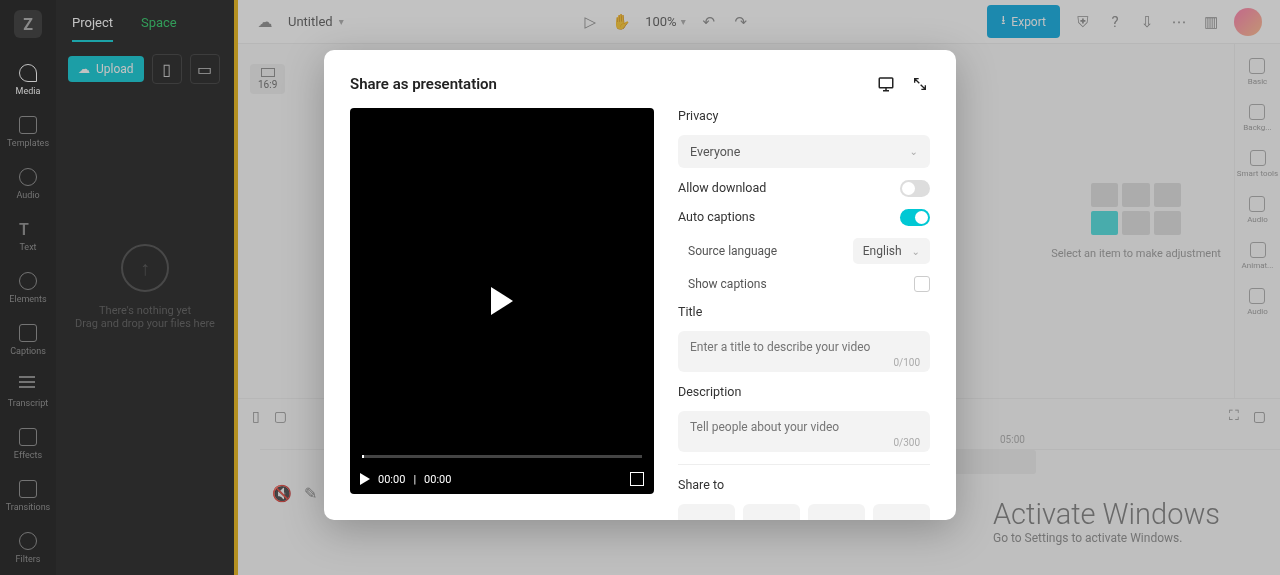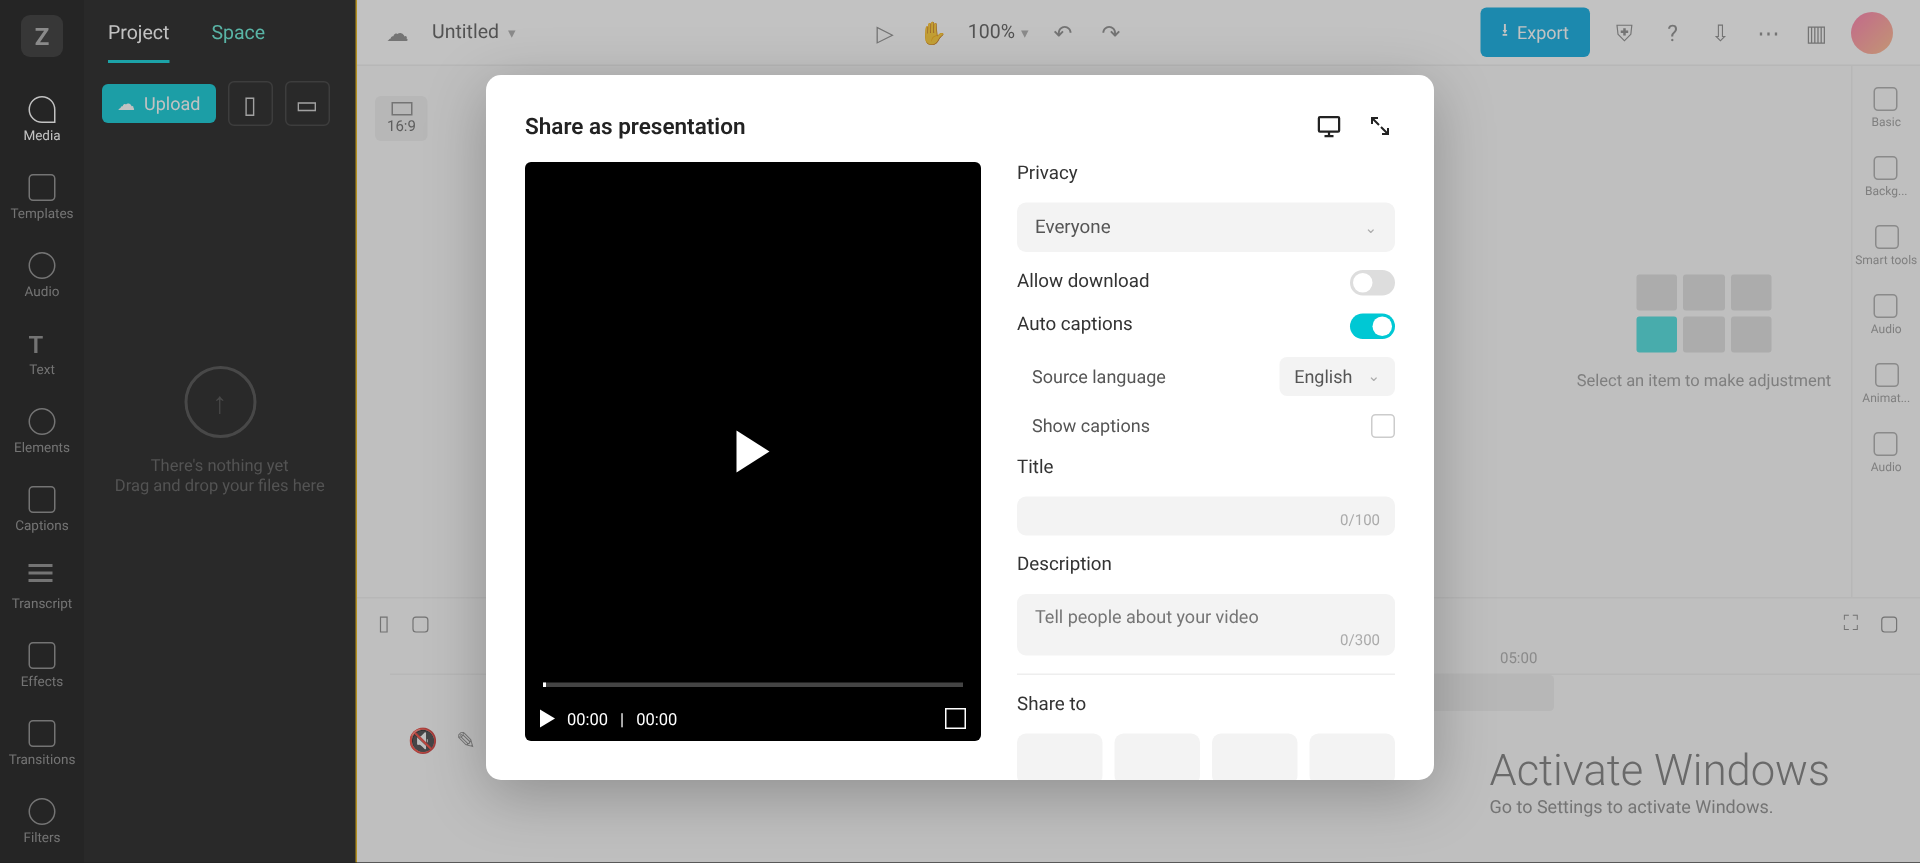--- a/index.html
+++ b/index.html
@@ -9,23 +9,23 @@
   .logo { width: 28px; height: 28px; background: #2a2a2a; border-radius: 6px; margin-bottom: 16px; display:flex;align-items:center;justify-content:center;color:#aaa;font-weight:bold;font-size:16px;}
   .rail-item { display: flex; flex-direction: column; align-items: center; gap: 4px; color: #888; font-size: 9px; margin: 10px 0; cursor: pointer; }
   .rail-item.active { color: #fff; }
   .rail-icon { width: 18px; height: 18px; border: 1.5px solid currentColor; border-radius: 3px; }
   .rail-icon.media { border-radius:50% 50% 0 50%; }
   .rail-icon.text { border:none; font-size:16px; font-weight:600;}
   .rail-icon.shape { border-radius:50%; position:relative;}
   .rail-icon.lines { border:none; display:flex;flex-direction:column;gap:3px;}
   .rail-icon.lines span{height:2px;background:currentColor;width:16px;}
 
-  .left-panel { position: absolute; left: 56px; top: 0; width: 182px; height: 100%; background: #141414; border-right: 1px solid #eab308;}
+  .left-panel { position: absolute; left: 56px; top: 0; width: 182px; height: 100%; background: #141414; border-right: 4px solid #eab308;}
   .panel-tabs { display: flex; height: 44px; align-items: center; padding: 0 16px; gap: 28px; font-size: 13px; }
-  .tab { color: #5eead4; cursor: pointer; position:relative; }
+  .tab { color: #22c55e; cursor: pointer; position:relative; }
   .tab.active { color: #fff; }
   .tab.active::after { content:''; position:absolute; bottom:-12px; left:0; right:0; height:2px; background:#00d0d8; }
   .upload-row { display: flex; gap: 8px; padding: 10px 12px; align-items:center;}
   .upload-btn { background: #00c8d4; color: #fff; font-size: 12px; padding: 6px 10px; border-radius: 4px; display:flex; align-items:center; gap:6px; cursor:pointer;}
   .device-btn { width:30px; height:30px; border:1px solid #333; border-radius:4px; display:flex;align-items:center;justify-content:center;color:#ccc; cursor:pointer;}
   .dropzone { margin-top: 150px; text-align: center; color: #555; font-size: 11px; }
   .cloud-icon { width: 48px; height: 48px; margin: 0 auto 12px; border: 2px solid #444; border-radius: 50%; position:relative; display:flex;align-items:center;justify-content:center;}
   .cloud-icon::before { content:'↑'; color:#444; font-size:20px;}
 
   .top-bar { position: absolute; left: 238px; top: 0; right: 0; height: 44px; background: #fff; border-bottom: 1px solid #eee; display: flex; align-items: center; padding: 0 18px; gap: 14px; }
@@ -336,20 +336,21 @@
             <span class="chev">⌄</span>
           </div>
         </div>
         <div class="sub-row">
           <span>Show captions</span>
           <div class="checkbox"></div>
         </div>
 
         <div class="label">Title</div>
         <div class="textfield">
+          <input placeholder="Enter a title to describe your video" style="">
           <span class="counter">0/100</span>
         </div>
 
         <div class="label">Description</div>
         <div class="textfield">
           <input placeholder="Tell people about your video" style="">
           <span class="counter">0/300</span>
         </div>
 
         <div class="divider"></div>

